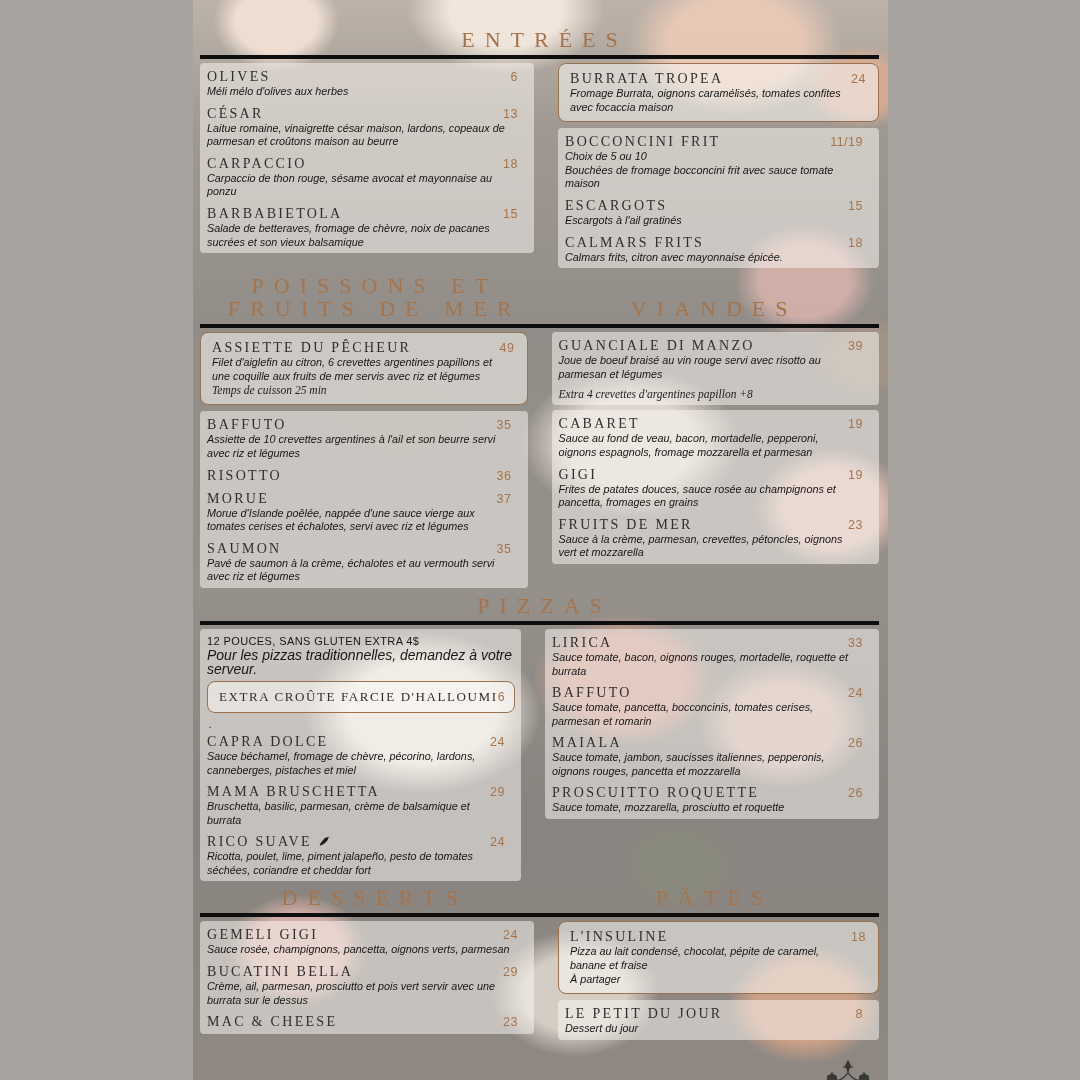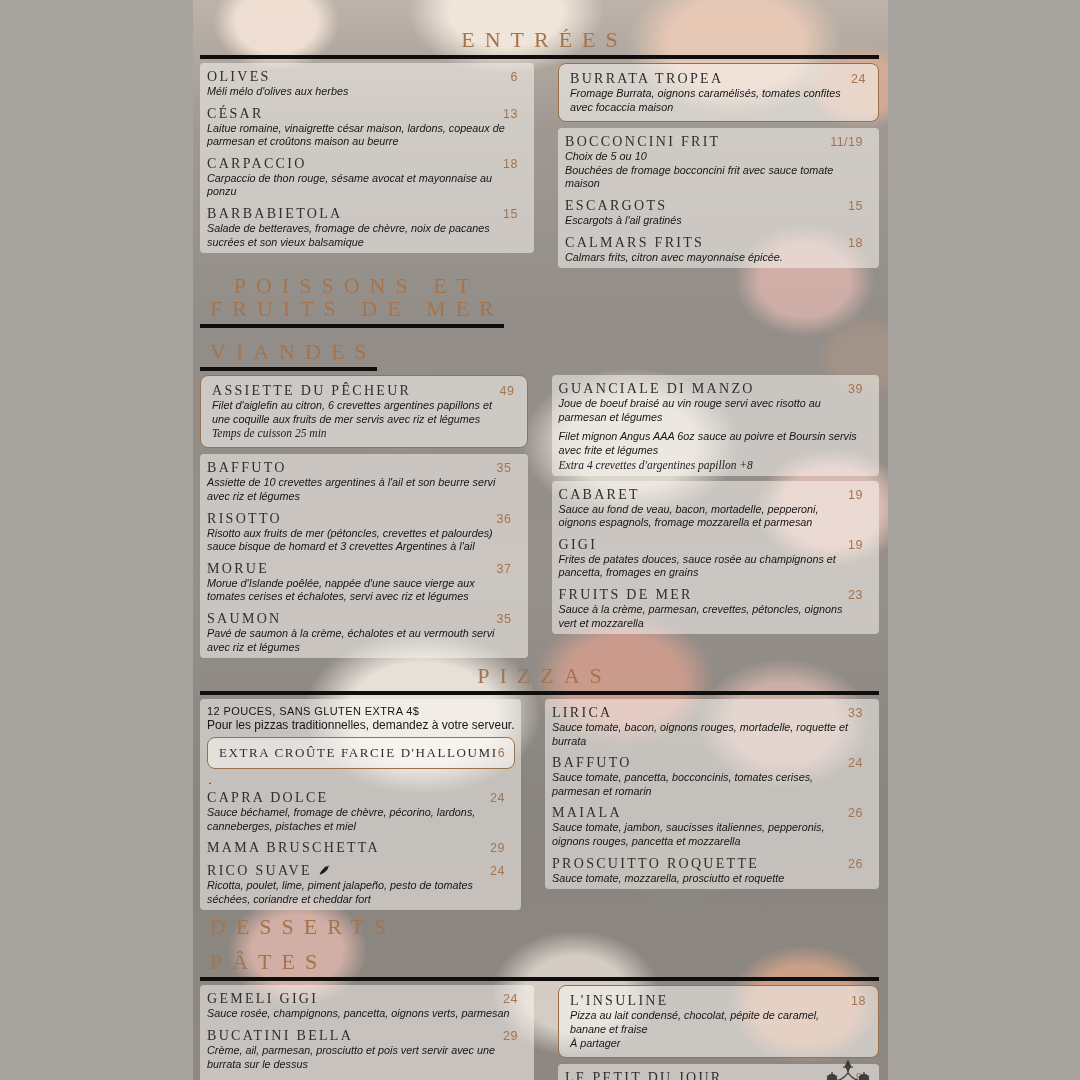--- a/index.html
+++ b/index.html
@@ -26,38 +26,38 @@
     radial-gradient(80px 60px at 70% 80%, rgba(70,75,55,.7) 0 50%, rgba(70,75,55,0) 75%),
     linear-gradient(180deg,#9a8d80 0%,#6a6257 12%,#55504a 30%,#5a544c 55%,#45413b 75%,#504840 100%);}
   .wash{position:absolute;inset:0;background:rgba(246,243,239,.38);}
   .content{position:absolute;inset:0;padding:28px 9px 0 7px;}
 
   .shead{font-family:"Liberation Serif",serif;font-weight:400;color:#a5744c;text-align:center;
          font-size:22px;line-height:23px;letter-spacing:10px;text-indent:10px;}
   .rule{height:4px;background:#0e0e0e;margin-top:4px;}
   .cols{display:flex;gap:24px;margin-top:4px;align-items:flex-start;}
   .col{flex:1;min-width:0;}
-  .hdr2{display:flex;gap:12px;align-items:flex-start;margin-top:6px;flex-direction:column;}
+  .hdr2{display:flex;align-items:flex-end;margin-top:6px;}
   .hdr2 .col{display:flex;flex-direction:column;justify-content:flex-end;}
 
   .panel{background:rgba(251,248,244,.52);border-radius:4px;padding:5px 6px 4px 7px;}
   .item{margin-bottom:6px;}
   .item:last-child{margin-bottom:0;}
   .irow{display:flex;justify-content:space-between;align-items:baseline;}
   .iname{font-family:"Liberation Serif",serif;font-size:14px;line-height:17px;letter-spacing:2.3px;
          color:#2f2f2f;white-space:nowrap;display:flex;align-items:center;gap:6px;}
   .price{color:#a5744c;font-size:12.5px;letter-spacing:.5px;padding-right:10px;flex:none;}
   .desc{font-style:italic;font-size:10.8px;line-height:13.6px;color:#161616;white-space:pre-line;
         padding-right:14px;}
   .note{font-family:"Liberation Serif",serif;font-style:italic;font-size:11.5px;line-height:14px;color:#222;}
   .boxed{border:1.6px solid #9a714c;border-radius:8px;padding:6px 10px 7px 11px;
          background:rgba(252,250,246,.55);margin-bottom:6px;}
   .boxed .price{padding-right:2px;}
   .pznote1{font-size:11px;letter-spacing:.4px;color:#161616;line-height:14px;}
-  .pznote2{font-size:12px;color:#161616;line-height:14px;margin-bottom:5px;}
+  .pznote2{font-style:italic;font-size:14px;color:#161616;line-height:14px;margin-bottom:5px;}
   .dot{font-style:italic;font-size:11px;color:#161616;line-height:10px;margin:0 0 4px 2px;}
   .crest{position:absolute;right:14px;bottom:-9px;opacity:.88;}
 </style>
 </head>
 <body>
 
 <div class="stage">
   <div class="page">
     <div class="floral"></div>
     <div class="wash"></div>
@@ -158,21 +158,20 @@
                   <span class="iname">BAFFUTO</span>
                   <span class="price">35</span>
                 </div>
               <div class="desc">Assiette de 10 crevettes argentines à l'ail et son beurre servi avec riz et légumes</div>
             </div>
             <div class="item">
               <div class="irow">
                   <span class="iname">RISOTTO</span>
                   <span class="price">36</span>
                 </div>
-              <div class="desc">Risotto aux fruits de mer (pétoncles, crevettes et palourdes) sauce bisque de homard et 3 crevettes Argentines à l'ail</div>
             </div>
             <div class="item">
               <div class="irow">
                   <span class="iname">MORUE</span>
                   <span class="price">37</span>
                 </div>
               <div class="desc">Morue d'Islande poêlée, nappée d'une sauce vierge aux tomates cerises et échalotes, servi avec riz et légumes</div>
             </div>
             <div class="item">
               <div class="irow">
@@ -186,21 +185,20 @@
         <div class="col">
           <div class="panel">
             <div class="item">
               <div class="irow">
                   <span class="iname">GUANCIALE DI MANZO</span>
                   <span class="price">39</span>
                 </div>
               <div class="desc">Joue de boeuf braisé au vin rouge servi avec risotto au parmesan et légumes</div>
             </div>
             <div class="item">
-              <div class="desc">Filet mignon Angus AAA 6oz sauce au poivre et Boursin servis avec frite et légumes</div>
               <div class="note">Extra 4 crevettes d'argentines papillon +8</div>
             </div>
           </div>
           <div class="panel" style="margin-top:5px;">
             <div class="item">
               <div class="irow">
                   <span class="iname">CABARET</span>
                   <span class="price">19</span>
                 </div>
               <div class="desc">Sauce au fond de veau, bacon, mortadelle, pepperoni, oignons espagnols, fromage mozzarella et parmesan</div>
@@ -242,20 +240,21 @@
                   <span class="iname">CAPRA DOLCE</span>
                   <span class="price">24</span>
                 </div>
               <div class="desc">Sauce béchamel, fromage de chèvre, pécorino, lardons, canneberges, pistaches et miel</div>
             </div>
             <div class="item">
               <div class="irow">
                   <span class="iname">MAMA BRUSCHETTA</span>
                   <span class="price">29</span>
                 </div>
+              <div class="desc">Bruschetta, basilic, parmesan, crème de balsamique et burrata</div>
             </div>
             <div class="item">
               <div class="irow">
                 <span class="iname">
                     <span>RICO SUAVE</span>
                     <svg width="13" height="13" viewBox="0 0 24 24">
                       <path d="M20 3c-1 0-2 .5-2.5 1.5C16 4 14 4.6 12.5 6 9.5 8.8 4 14.5 3 20c5.5-1 11.2-6.5 14-9.5 1.4-1.5 2-3.5 1.5-5C19.5 5 20 4 21 3.5 20.7 3.2 20.4 3 20 3z" fill="#1c1c1c"></path>
                     </svg>
                   </span>
                 <span class="price">24</span>

